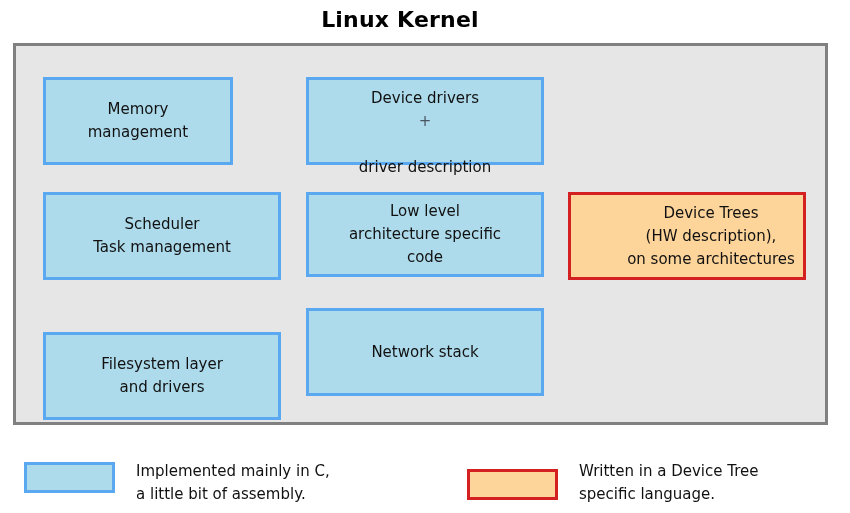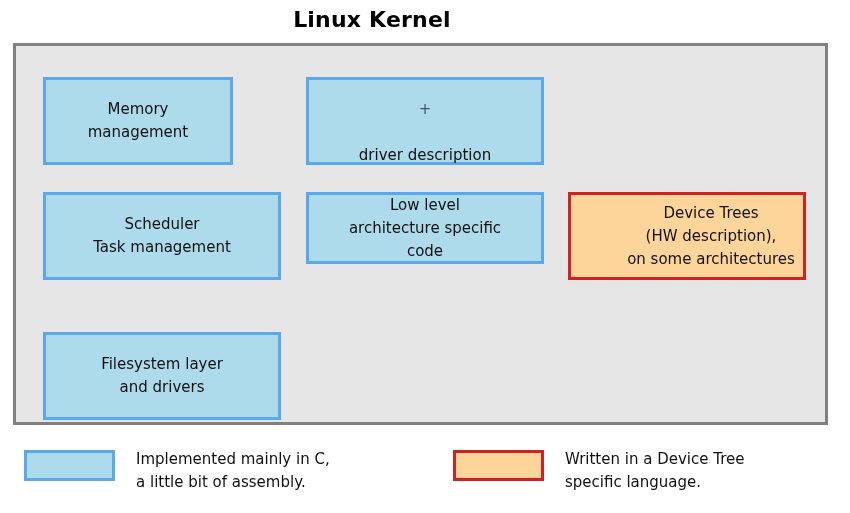--- a/index.html
+++ b/index.html
@@ -27,20 +27,21 @@
     position: absolute;
     left: 0;
     top: 6px;
     width: 744px;
     text-align: center;
     font-size: 22px;
     font-weight: bold;
     letter-spacing: 0.2px;
     color: #000000;
     line-height: 28px;
+    padding-left: 28px;
   }
 
   
   .kernel-container {
     position: absolute;
     left: 13px;
     top: 43px;
     width: 815px;
     height: 382px;
     box-sizing: border-box;
@@ -73,38 +74,39 @@
   .block.dt-block {
     background: #fdd49a;
     border: 3px solid #d42020;
     padding-left: 48px;
   }
 
   
   .pos-r1c1 { left: 43px;  top: 77px;  width: 190px; height: 88px; }
   .pos-r1c2 { left: 306px; top: 77px;  width: 238px; height: 88px; }
   .pos-r2c1 { left: 43px;  top: 192px; width: 238px; height: 88px; }
-  .pos-r2c2 { left: 306px; top: 192px; width: 238px; height: 72px; }
+  .pos-r2c2 { left: 306px; top: 192px; width: 238px; height: 85px; }
   .pos-r2c3 { left: 568px; top: 192px; width: 238px; height: 88px; }
   .pos-r3c1 { left: 43px;  top: 308px; width: 238px; height: 88px; margin-top: 24px; }
   .pos-r3c2 { left: 306px; top: 308px; width: 238px; height: 88px; }
 
   .plus-line {
     color: #4a5560;
     display: block;
   }
 
   
   .legend-item {
     position: absolute;
     display: flex;
     align-items: flex-start;
+    margin-top: 12px;
   }
   .legend-1 { left: 24px;  top: 450px; }
-  .legend-2 { left: 453px; top: 450px; }
+  .legend-2 { left: 467px; top: 450px; align-items: center; }
 
   .legend-swatch {
     box-sizing: border-box;
     width: 91px;
     height: 31px;
     flex: 0 0 auto;
   }
   .legend-swatch.c-swatch {
     background: #addbeb;
     border: 3px solid #5aa9f0;
@@ -132,20 +134,21 @@
 
   <div class="kernel-container"></div>
 
   <div class="block c-block pos-r1c1">
     <span class="block-text">Memory
 management</span>
   </div>
 
   <div class="block c-block pos-r1c2">
     <span class="block-text">
+      <span>Device drivers</span>
       <span class="plus-line">+</span>
       <span>driver description</span>
     </span>
   </div>
 
   <div class="block c-block pos-r2c1">
     <span class="block-text">Scheduler
 Task management</span>
   </div>
 
@@ -159,20 +162,23 @@
     <span class="block-text">Device Trees
 (HW description),
 on some architectures</span>
   </div>
 
   <div class="block c-block pos-r3c1">
     <span class="block-text">Filesystem layer
 and drivers</span>
   </div>
 
+  <div class="block c-block pos-r3c2">
+    <span class="block-text">Network stack</span>
+  </div>
 
   <div class="legend-item legend-1">
     <div class="legend-swatch c-swatch"></div>
     <div class="legend-label">Implemented mainly in C,
 a little bit of assembly.</div>
   </div>
 
   <div class="legend-item legend-2">
     <div class="legend-swatch dt-swatch"></div>
     <div class="legend-label">Written in a Device Tree

